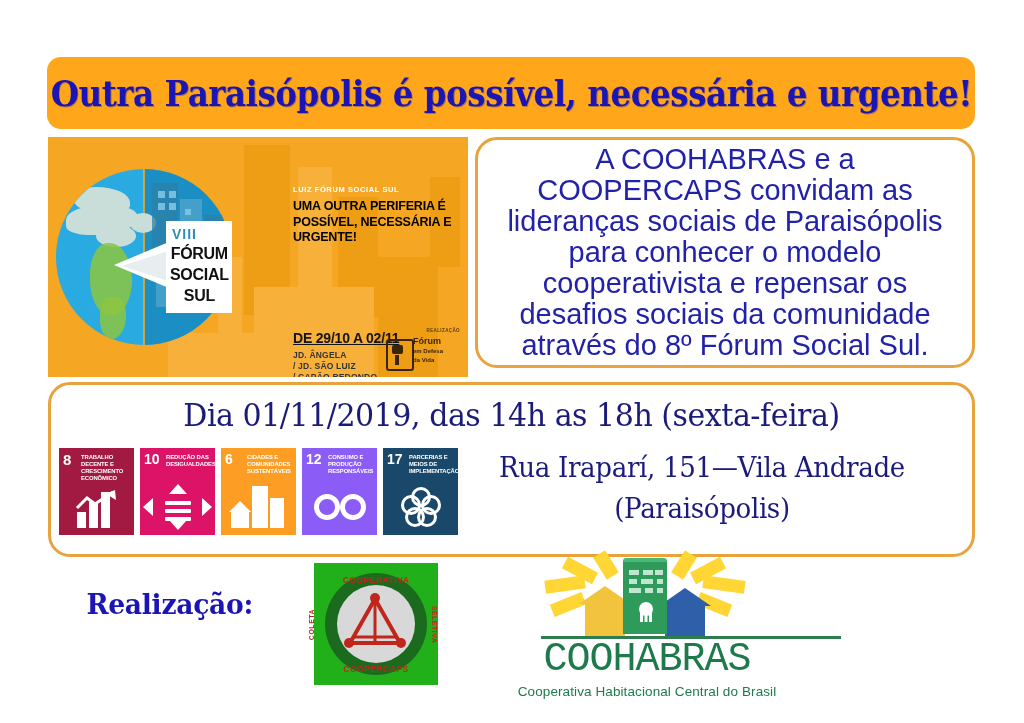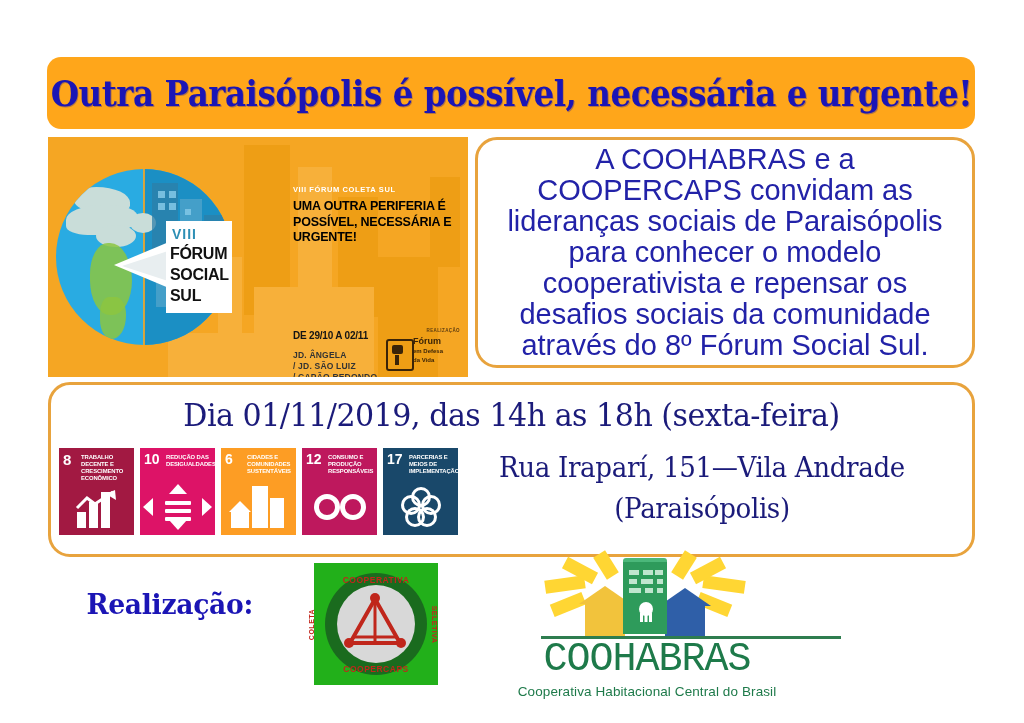--- a/index.html
+++ b/index.html
@@ -59,21 +59,21 @@
     background:#F5A623;opacity:.85;
   }
   .continent{position:absolute;background:#C9DDD9;}
   .continent.g{background:#8CC63F;opacity:.85;}
   .city-b{position:absolute;background:#2D7FA8;opacity:.75;}
   .city-b.lt{background:#4FA3CB;opacity:.8;}
   .city-win{position:absolute;background:#7EC4E4;opacity:.9;}
 
   
   .plane{
-    position:absolute;left:66px;top:84px;width:118px;height:92px;
+    position:absolute;left:66px;top:84px;width:118px;height:92px;text-align:center;
   }
   .plane-tri{
     position:absolute;left:0;top:18px;
     width:0;height:0;
     border-top:26px solid transparent;
     border-bottom:26px solid transparent;
     border-right:62px solid #ffffff;
   }
   .plane-tri2{
     position:absolute;left:8px;top:30px;
@@ -101,21 +101,21 @@
   .pt-kicker{
     font-size:7.5px;font-weight:bold;color:#ffffff;letter-spacing:.6px;
     margin-bottom:5px;
   }
   .pt-head{
     font-size:12.5px;line-height:15.5px;font-weight:bold;color:#000000;
     letter-spacing:-0.2px;
   }
   .pt-date{
     position:absolute;left:0;top:145px;
-    font-size:10px;font-weight:bold;color:#141414;letter-spacing:-0.2px;
+    font-size:14px;font-weight:bold;color:#141414;letter-spacing:-0.2px;text-decoration:underline;
   }
   .pt-places{
     position:absolute;left:0;top:165px;
     font-size:8.5px;line-height:11px;font-weight:bold;color:#333;letter-spacing:.2px;
   }
 
   
   .fdv{position:absolute;right:8px;bottom:6px;width:74px;height:34px;}
   .fdv-kicker{
     position:absolute;right:0;top:-9px;font-size:4.5px;font-weight:bold;
@@ -358,21 +358,21 @@
       <div class="plane-body"></div>
       <div class="fss-num">VIII</div>
       <div class="fss-lines">
         <div>FÓRUM</div>
         <div>SOCIAL</div>
         <div>SUL</div>
       </div>
     </div>
 
     <div class="poster-txt">
-      <div class="pt-kicker">VIII FÓRUM COLETA SUL</div>
+      <div class="pt-kicker">LUIZ FÓRUM SOCIAL SUL</div>
       <div class="pt-head">UMA OUTRA PERIFERIA É POSSÍVEL, NECESSÁRIA E URGENTE!</div>
       <div class="pt-date">DE 29/10 A 02/11</div>
       <div class="pt-places">
         <div>JD. ÂNGELA</div>
         <div>/ JD. SÃO LUIZ</div>
         <div>/ CAPÃO REDONDO</div>
       </div>
 
     </div>
 
@@ -431,21 +431,21 @@
         <div class="lbl w2">Cidades e comunidades sustentáveis</div>
         <div class="glyph g11">
           <div class="house"></div>
             <div class="roof"></div>
           <div class="bld" style="left:31px;width:16px;height:42px;"></div>
           <div class="bld" style="left:49px;width:14px;height:30px;"></div>
           <div class="bld" style="left:33px;bottom:46px;width:12px;height:0;"></div>
         </div>
       </div>
 
-      <div class="sdg" style="background:#be185d">
+      <div class="sdg" style="background:#8b5cf6">
         <div class="num two">12</div>
         <div class="lbl w2">Consumo e produção responsáveis</div>
         <div class="glyph g12">
           <div class="inf">
               <span class="a"></span>
               <span class="b"></span>
             </div>
         </div>
       </div>
 

